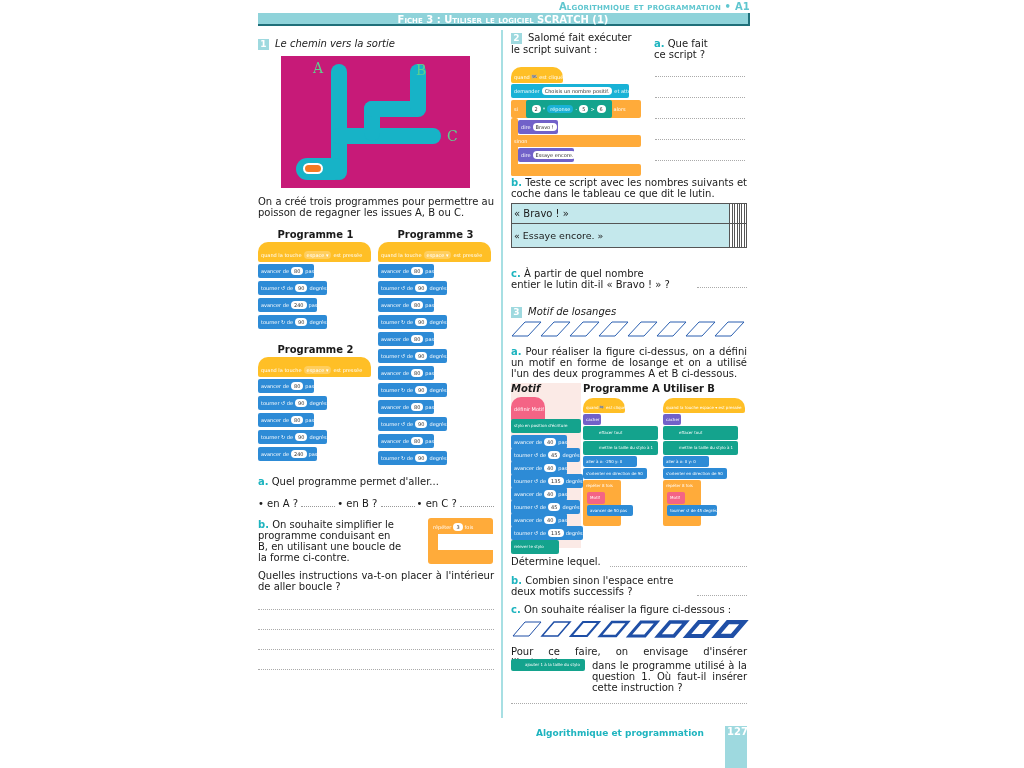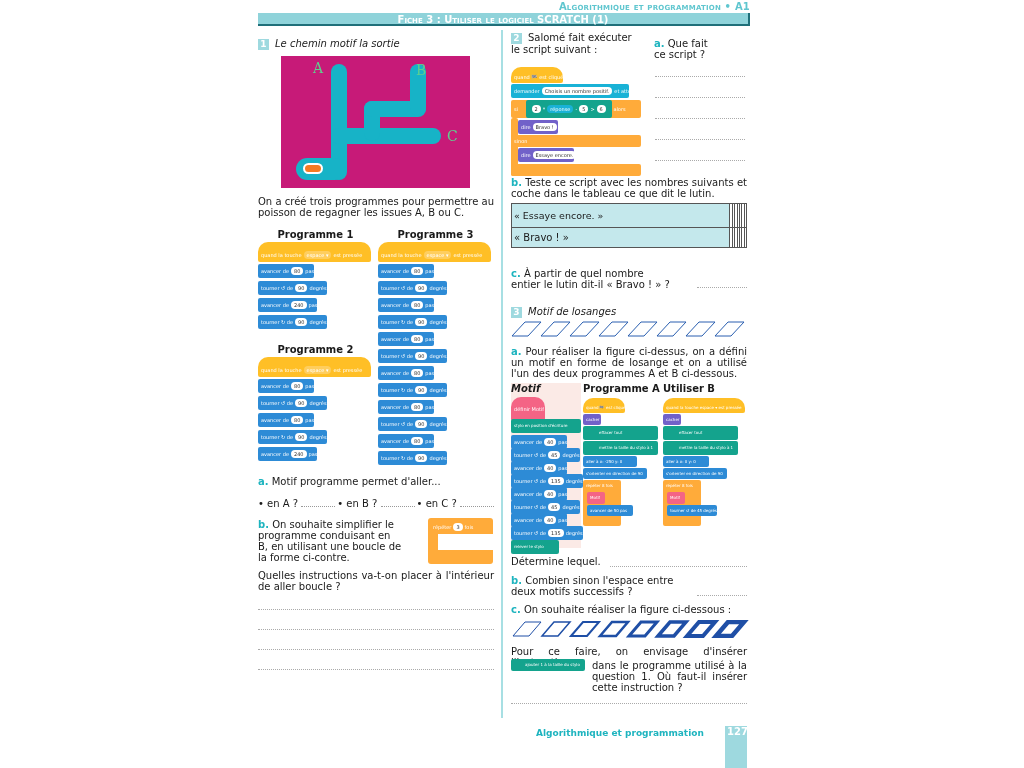--- a/index.html
+++ b/index.html
@@ -36,21 +36,21 @@
 .pgbox{left:725px;top:726px;width:22px;height:42px;background:#9ed9df;color:#fff;font-size:10px;font-weight:bold;text-align:left;padding-left:2px}
 </style>
 </head>
 <body>
 
 <div class="abs hdr-top">Algorithmique et programmation • A1</div>
 <div class="abs hdr-bar">Fiche 3 : Utiliser le logiciel SCRATCH (1)</div>
 <div class="abs divider"></div>
 
 <div class="abs t" style="left:258px;top:38px">
-  <span class="num">1</span><span class="it">Le chemin motif la sortie</span>
+  <span class="num">1</span><span class="it">Le chemin vers la sortie</span>
 </div>
 
 <div class="abs maze">
   <div class="path" style="left:50px;top:8px;width:16px;height:116px"></div>
   <div class="path" style="left:15px;top:102px;width:50px;height:22px;border-radius:11px"></div>
   <div class="path" style="left:50px;top:72px;width:110px;height:16px"></div>
   <div class="path" style="left:83px;top:45px;width:16px;height:40px"></div>
   <div class="path" style="left:83px;top:45px;width:62px;height:16px"></div>
   <div class="path" style="left:129px;top:8px;width:16px;height:52px"></div>
   <span class="lbl" style="left:32px;top:4px">A</span>
@@ -90,21 +90,21 @@
   <div class="blk bl" style="left:0;top:90px"><span>avancer de</span><span class="pill">80</span><span>pas</span></div>
   <div class="blk bl" style="left:0;top:107px"><span>tourner ↺ de</span><span class="pill">90</span><span>degrés</span></div>
   <div class="blk bl" style="left:0;top:124px"><span>avancer de</span><span class="pill">80</span><span>pas</span></div>
   <div class="blk bl" style="left:0;top:141px"><span>tourner ↻ de</span><span class="pill">90</span><span>degrés</span></div>
   <div class="blk bl" style="left:0;top:158px"><span>avancer de</span><span class="pill">80</span><span>pas</span></div>
   <div class="blk bl" style="left:0;top:175px"><span>tourner ↺ de</span><span class="pill">90</span><span>degrés</span></div>
   <div class="blk bl" style="left:0;top:192px"><span>avancer de</span><span class="pill">80</span><span>pas</span></div>
   <div class="blk bl" style="left:0;top:209px"><span>tourner ↻ de</span><span class="pill">90</span><span>degrés</span></div>
 </div>
 
-<div class="abs t" style="left:258px;top:476px"><span class="teal b">a.</span> <span>Motif programme permet d'aller...</span></div>
+<div class="abs t" style="left:258px;top:476px"><span class="teal b">a.</span> <span>Quel programme permet d'aller...</span></div>
 <div class="abs t" style="left:258px;top:498px;width:236px;display:flex;justify-content:space-between">
   <span><span>• en A ?</span> <span class="dots" style="width:34px"></span></span>
   <span><span>• en B ?</span> <span class="dots" style="width:34px"></span></span>
   <span><span>• en C ?</span> <span class="dots" style="width:34px"></span></span>
 </div>
 <div class="abs t" style="left:258px;top:519px;width:145px"><span class="teal b">b.</span> <span>On souhaite simplifier le programme conduisant en B, en utilisant une boucle de la forme ci-contre.</span></div>
 <div class="abs" style="left:428px;top:518px;width:65px;height:46px;background:#ffab3a;border-radius:3px">
   <div style="font-size:5px;color:#fff;padding:5px 0 0 5px"><span>répéter</span><span class="pill">3</span><span>fois</span></div>
   <div style="position:absolute;left:10px;top:16px;width:55px;height:16px;background:#fff"></div>
 </div>
@@ -132,31 +132,31 @@
   <div class="blk pu" style="left:7px;top:53px;width:40px"><span>dire</span><span class="pill">Bravo !</span></div>
   <div class="blk or" style="left:0;top:68px;width:130px;height:12px;line-height:12px">sinon</div>
   <div class="blk pu" style="left:7px;top:81px;width:56px"><span>dire</span><span class="pill">Essaye encore.</span></div>
   <div class="blk or" style="left:0;top:97px;width:130px;height:12px"></div>
 </div>
 
 <div class="abs t" style="left:511px;top:177px;width:236px;text-align:justify"><span class="teal b">b.</span> <span>Teste ce script avec les nombres suivants et coche dans le tableau ce que dit le lutin.</span></div>
 <table class="tbl" style="left:511px;top:203px;width:236px">
   <tbody>
   <tr>
-        <td class="h" style="height:24px;font-size:9.5px">« Essaye encore. »</td>
+        <td class="h" style="height:20px">« Bravo ! »</td>
         <td></td>
         <td></td>
         <td></td>
         <td></td>
         <td></td>
         <td></td>
         <td></td>
       </tr>
   <tr>
-        <td class="h" style="height:20px">« Bravo ! »</td>
+        <td class="h" style="height:24px;font-size:9.5px">« Essaye encore. »</td>
         <td></td>
         <td></td>
         <td></td>
         <td></td>
         <td></td>
         <td></td>
         <td></td>
       </tr>
 </tbody>
   </table>

